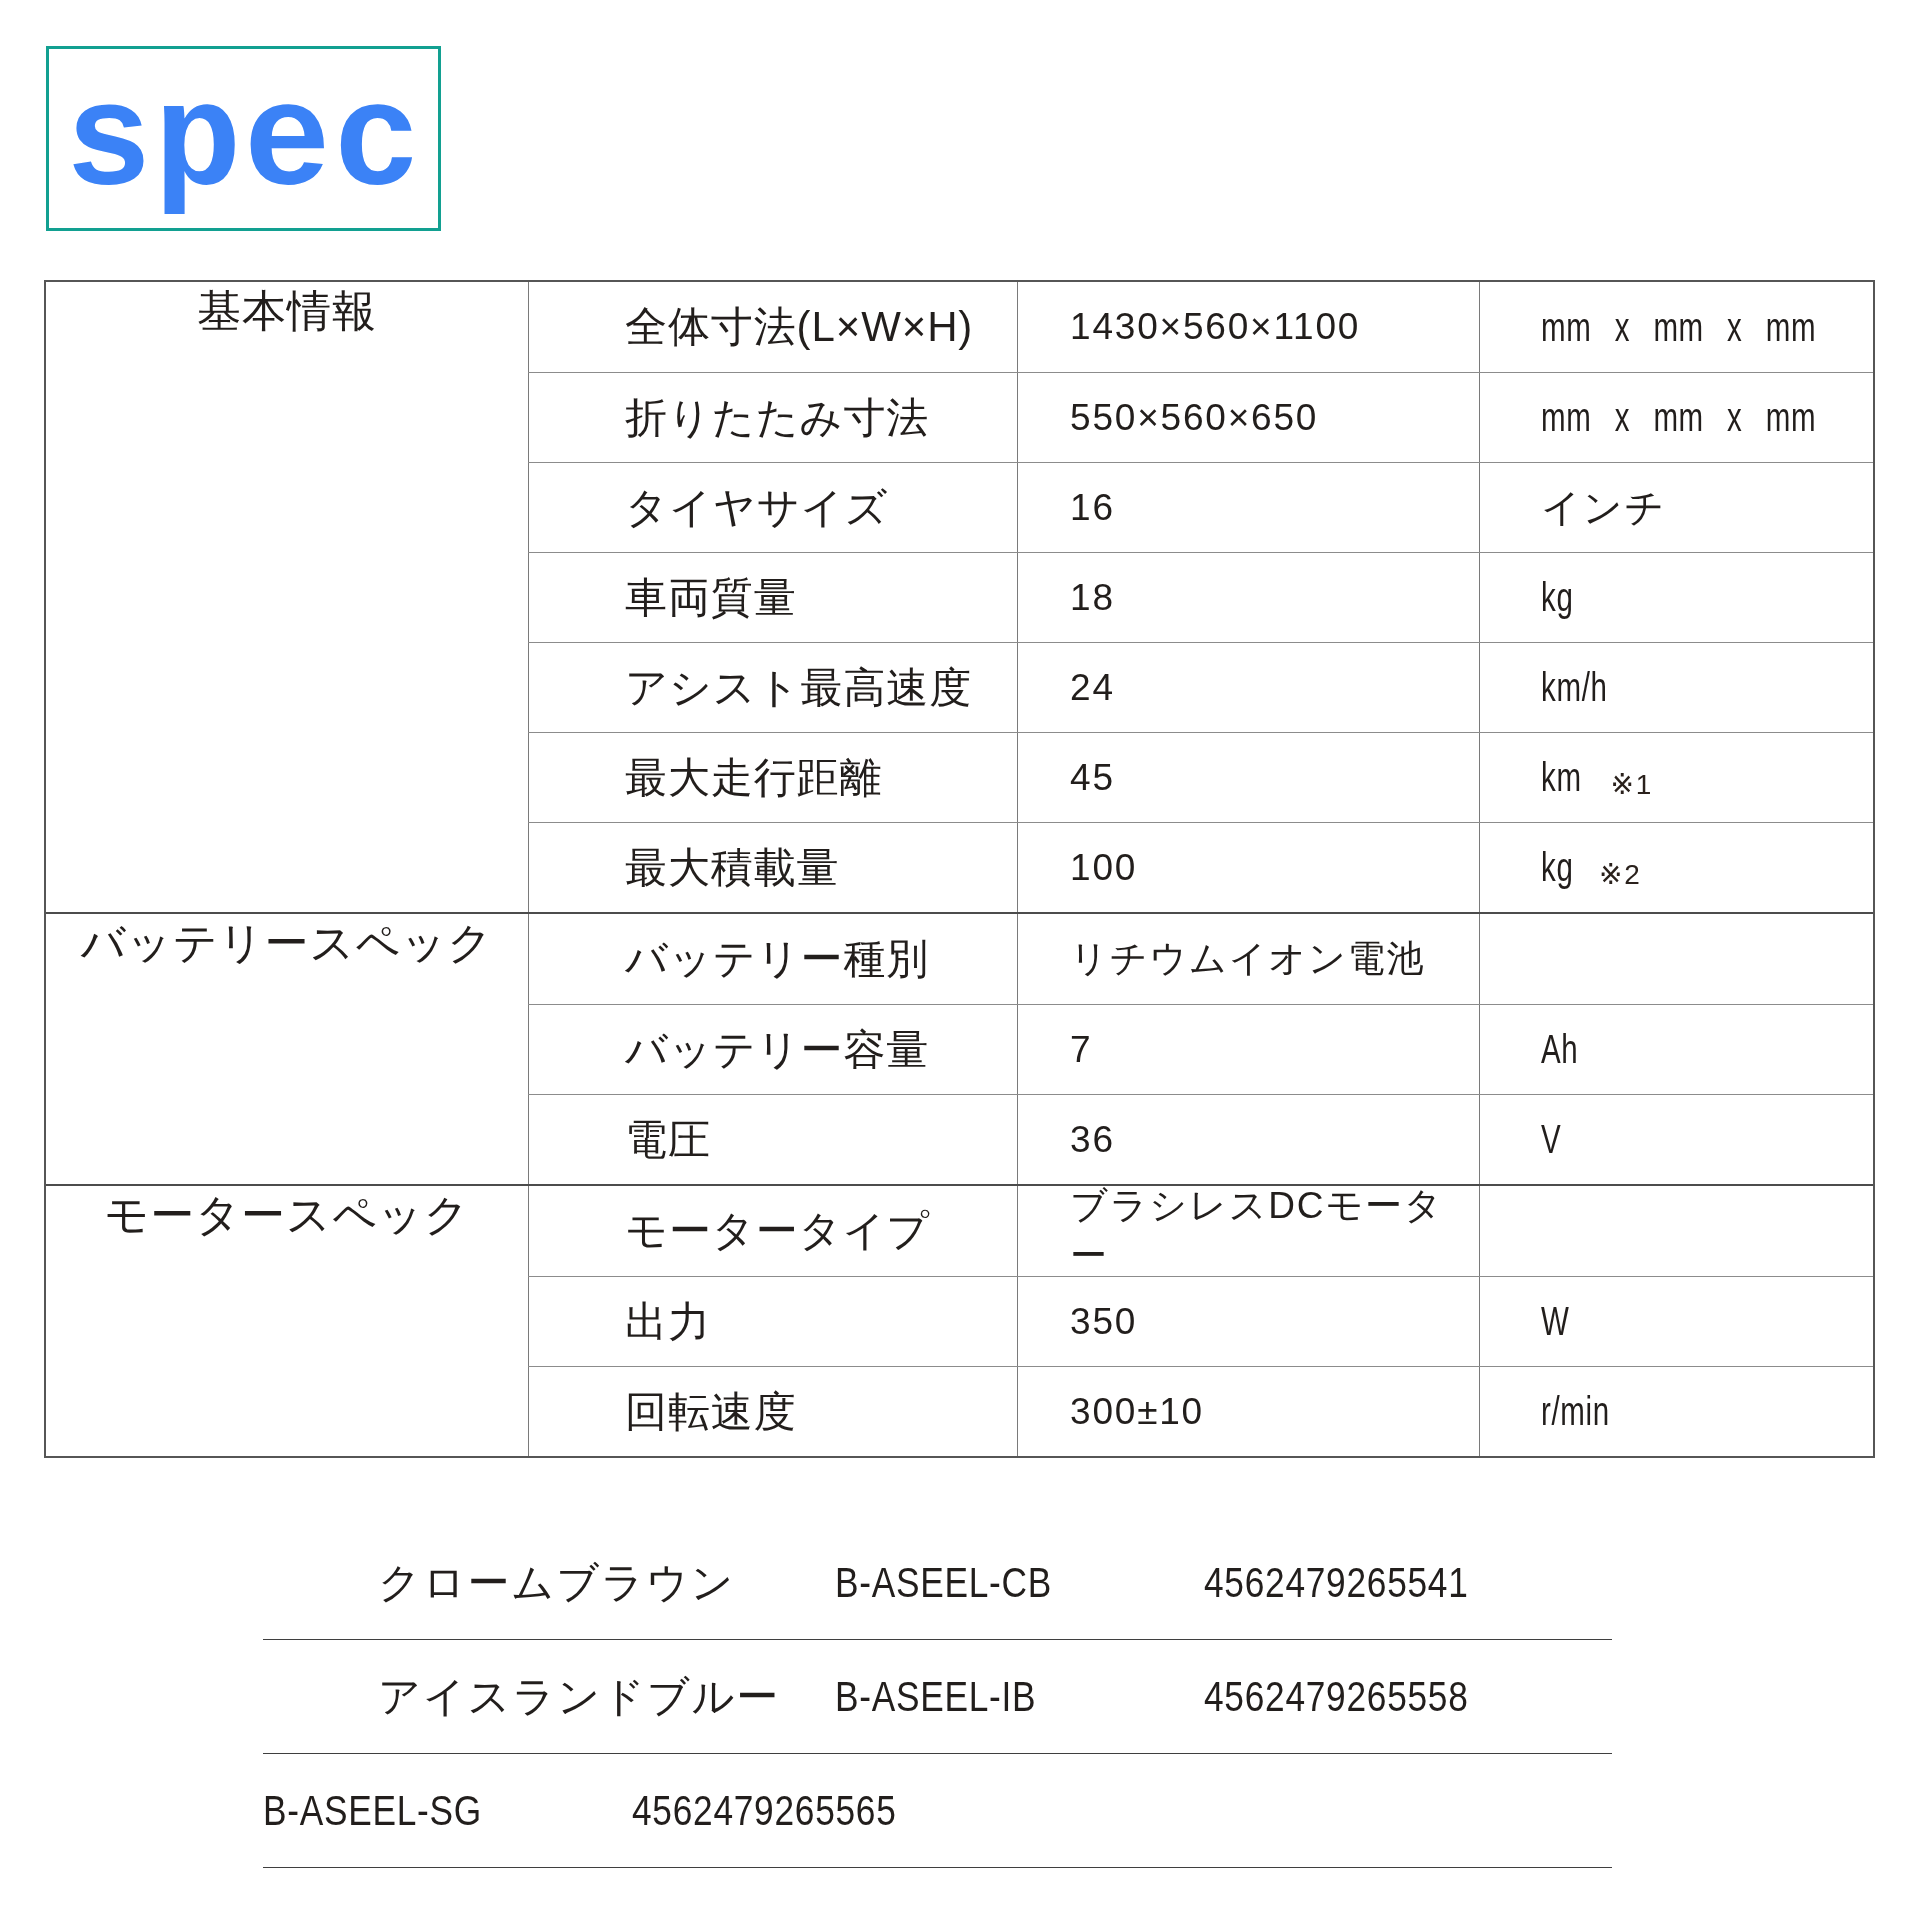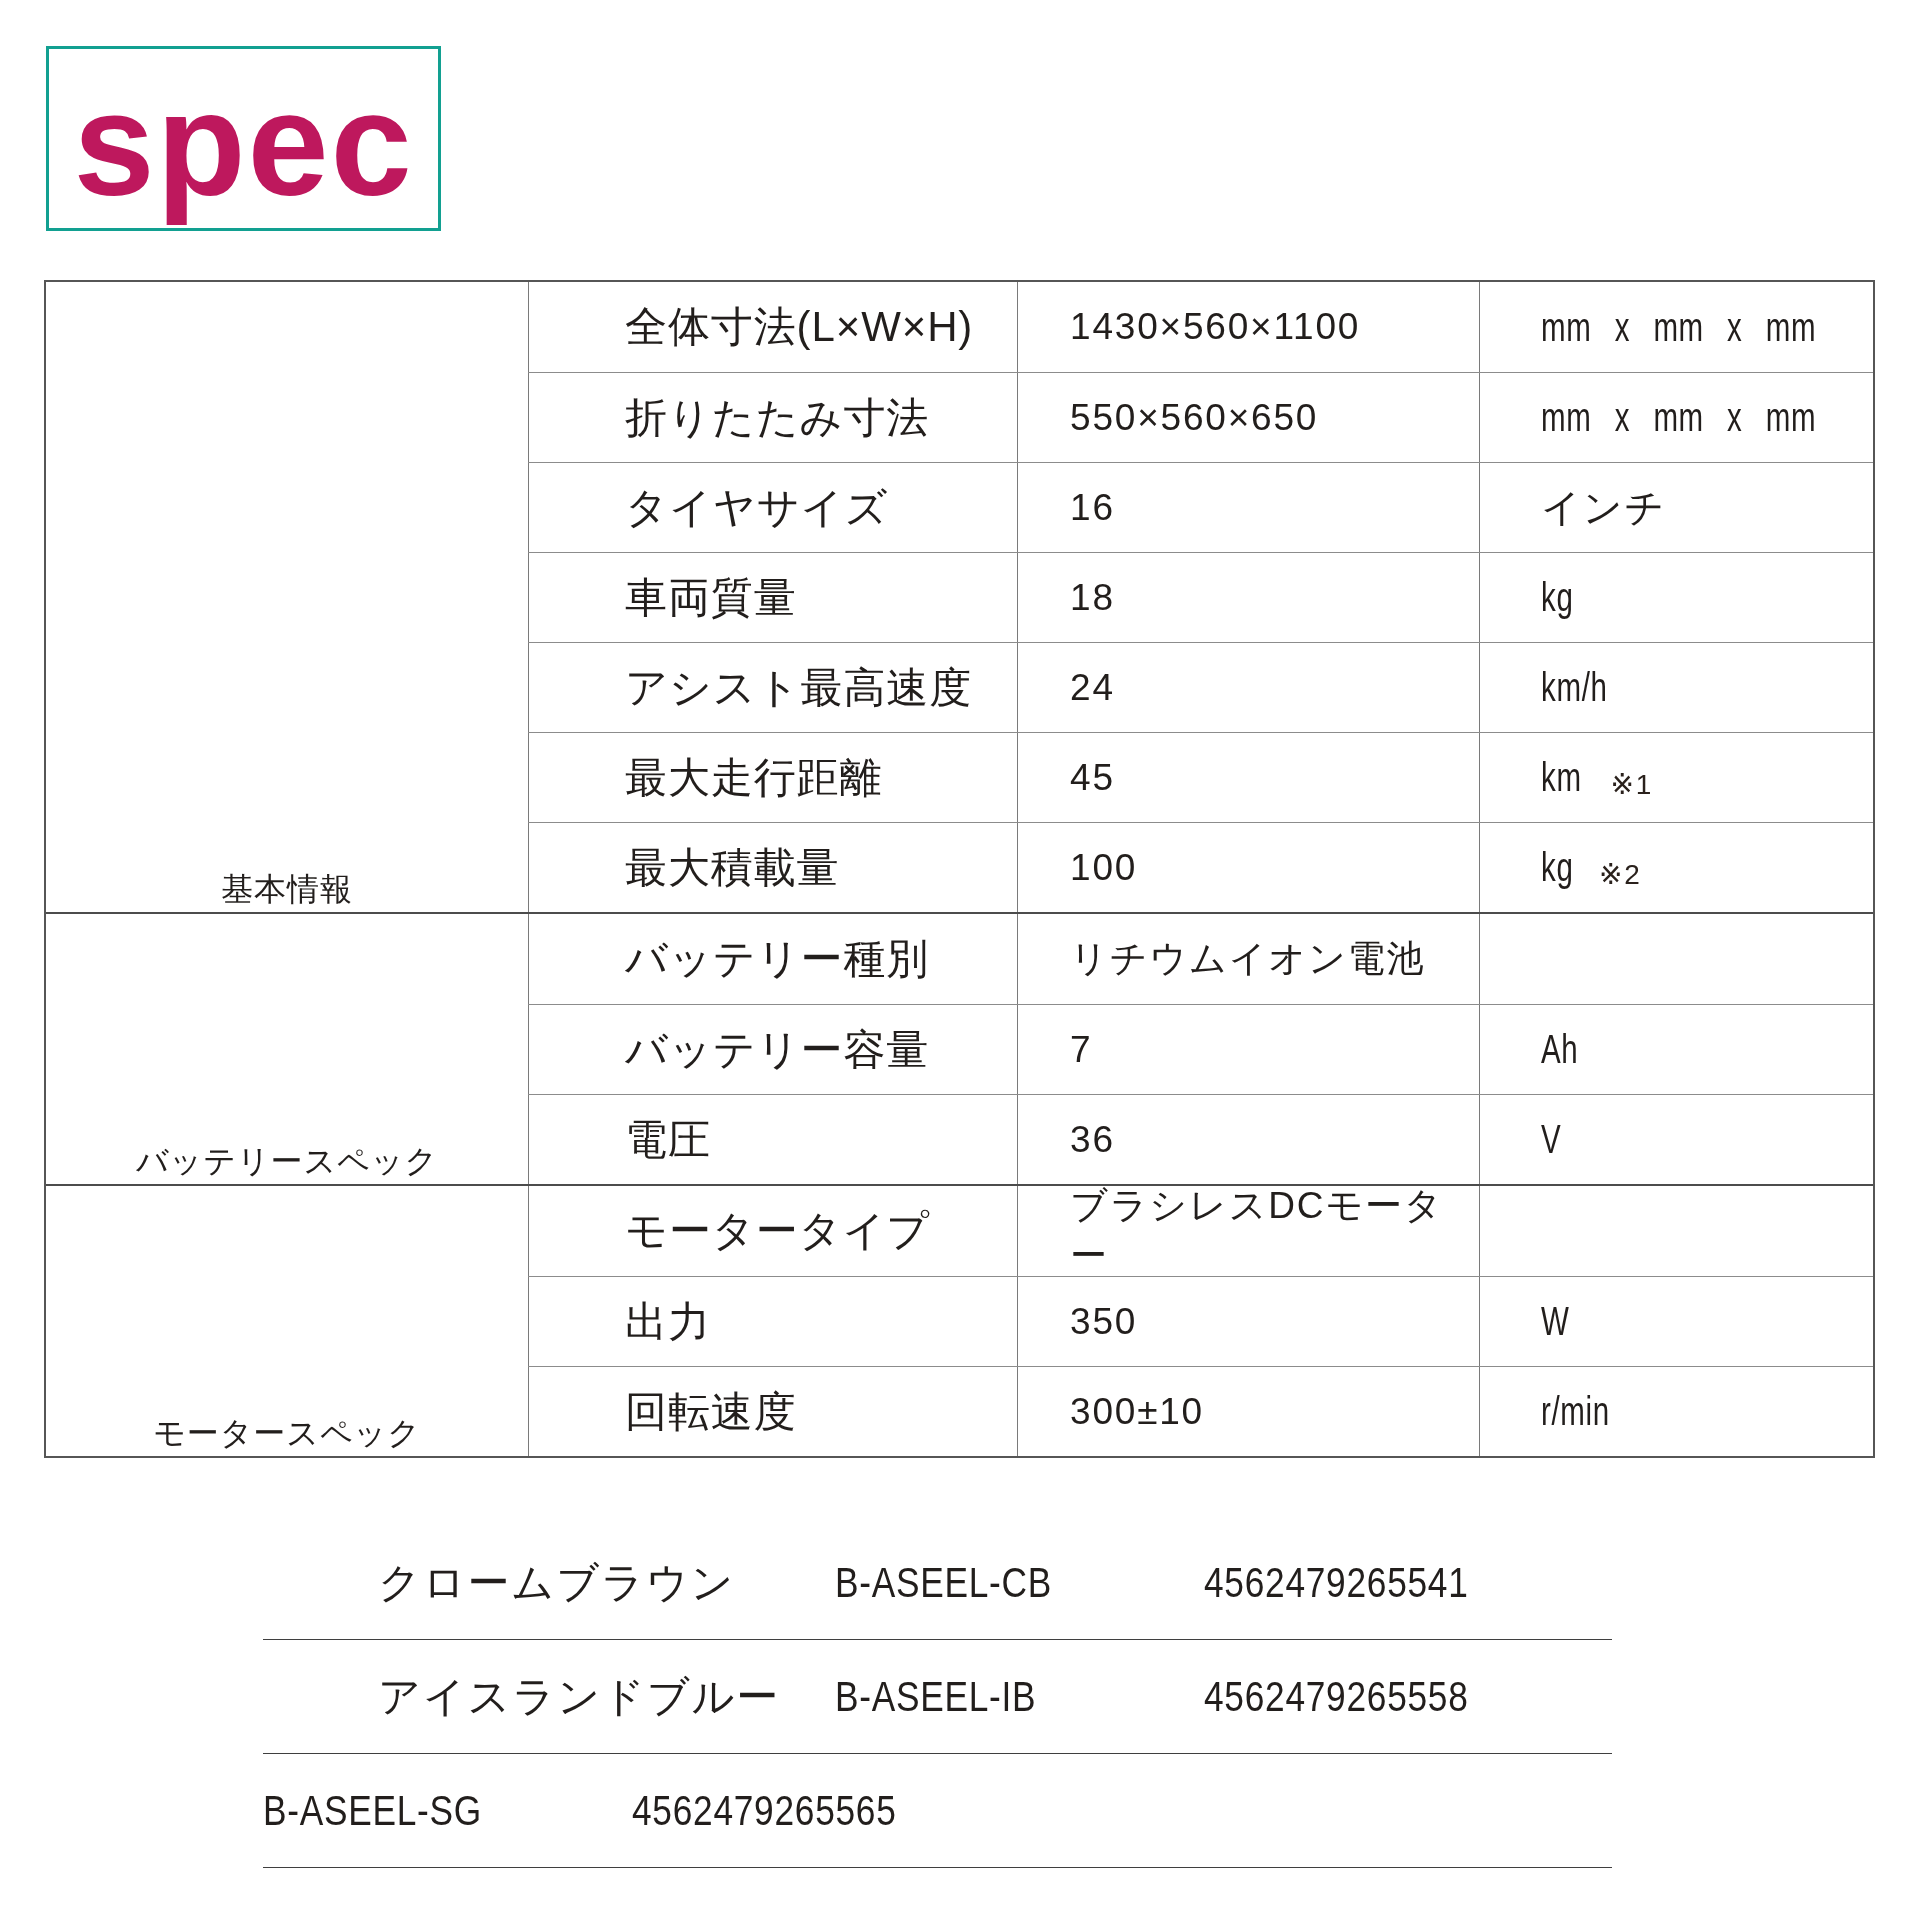--- a/index.html
+++ b/index.html
@@ -15,35 +15,35 @@
 
   
   .spec-badge{
     position:absolute;left:46px;top:46px;
     width:395px;height:185px;
     border:3.7px solid #12A091;
     display:flex;align-items:center;justify-content:center;
     padding-top:13px;
   }
   .spec-badge .t{
-    font-size:146px;font-weight:bold;color:#be185d;
-    line-height:1;letter-spacing:1.8px;
+    font-size:146px;font-weight:bold;color:#3b82f6;
+    line-height:1;letter-spacing:1.8px;font-family:Liberation Mono, monospace;
   }
 
   
   .spec-table{
     position:absolute;left:44px;top:280px;width:1831px;
     border:2.8px solid #565656;
   }
   .group{display:flex;}
   .group.sep{border-top:2.8px solid #4c4c4c;}
   .cat{
     width:482px;flex:0 0 482px;
-    display:flex;align-items:flex-end;justify-content:center;
-    font-size:32px;font-weight:500;letter-spacing:0.9px;
+    display:flex;align-items:flex-start;justify-content:center;
+    font-size:44px;font-weight:500;letter-spacing:0.9px;
   }
   .rows{flex:1;min-width:0;}
   .row{display:flex;height:90px;}
   .rows .row + .row{border-top:1.8px solid #8c8c8c;}
   .cell{display:flex;align-items:center;}
   .item{
     width:489px;flex:0 0 489px;
     border-left:1.8px solid #7a7a7a;
     padding-left:96px;
     font-size:42px;font-weight:500;letter-spacing:0.9px;

